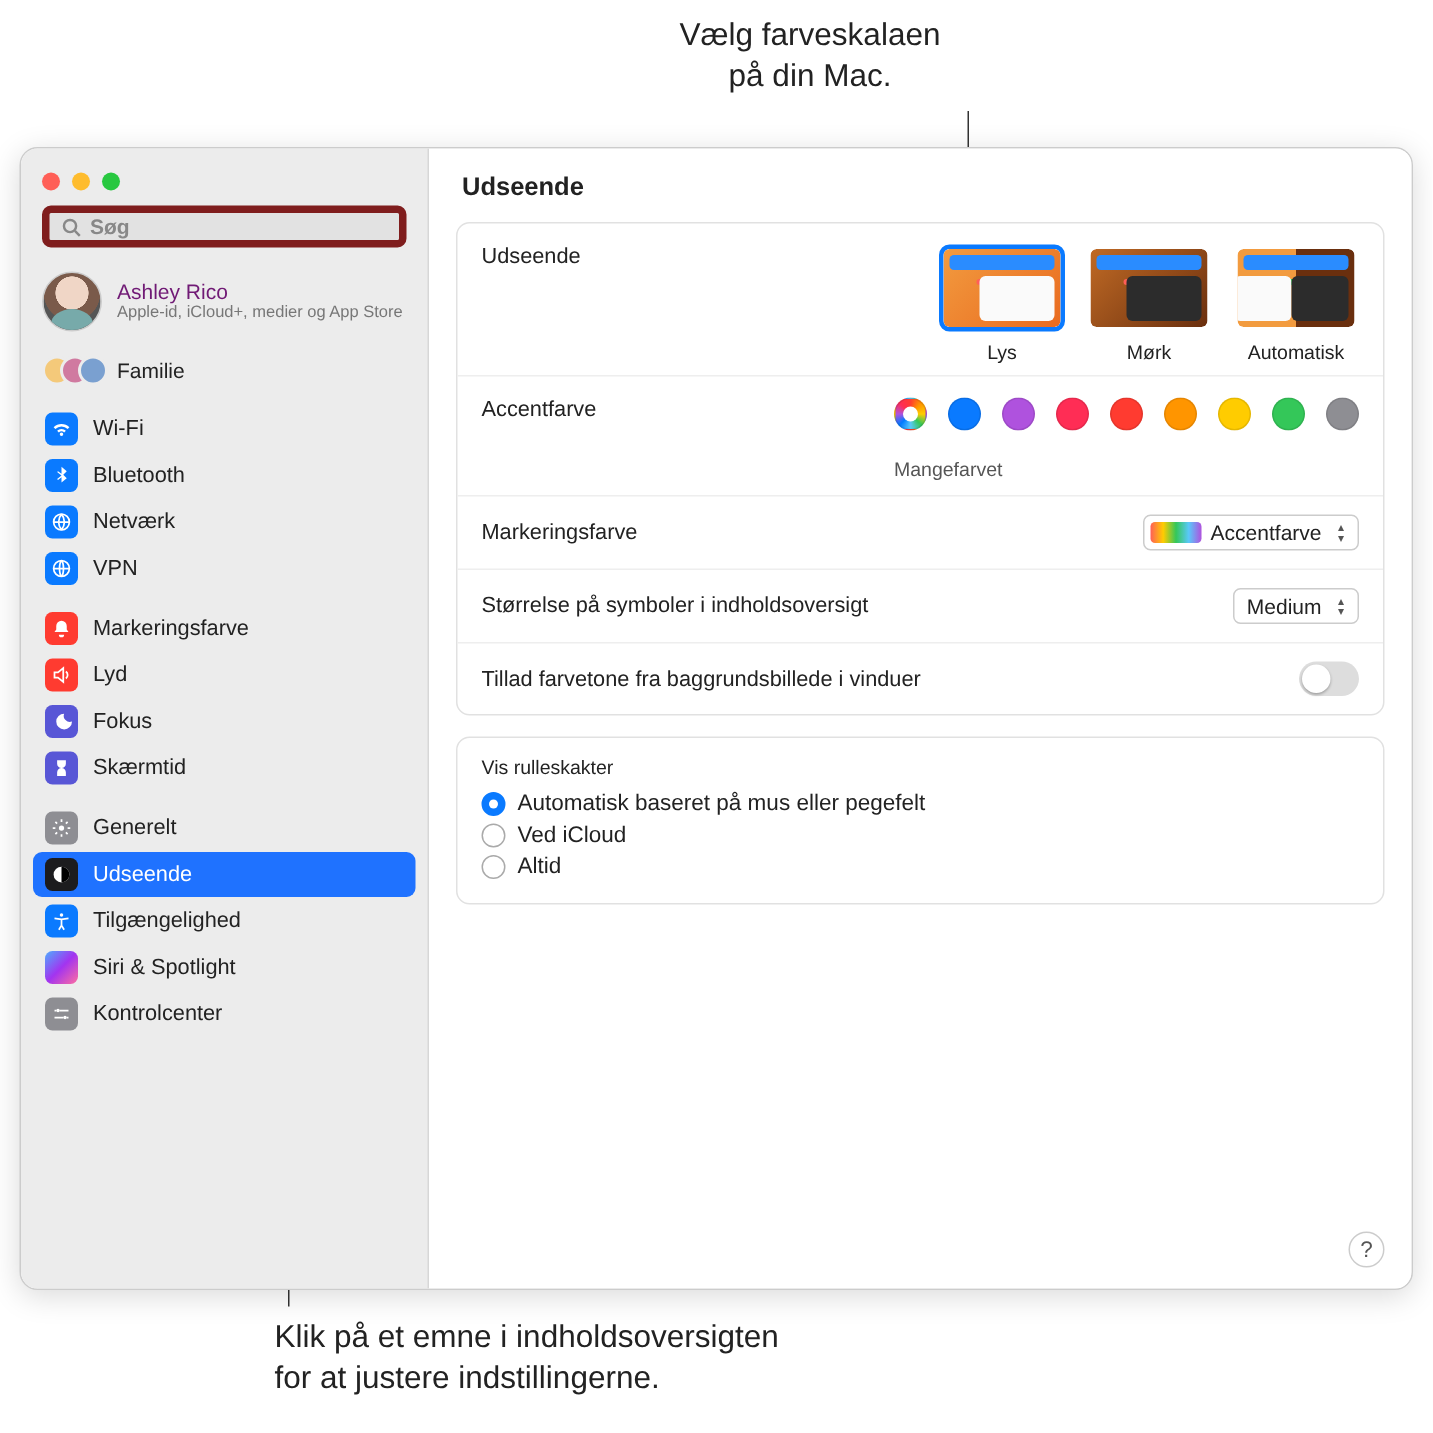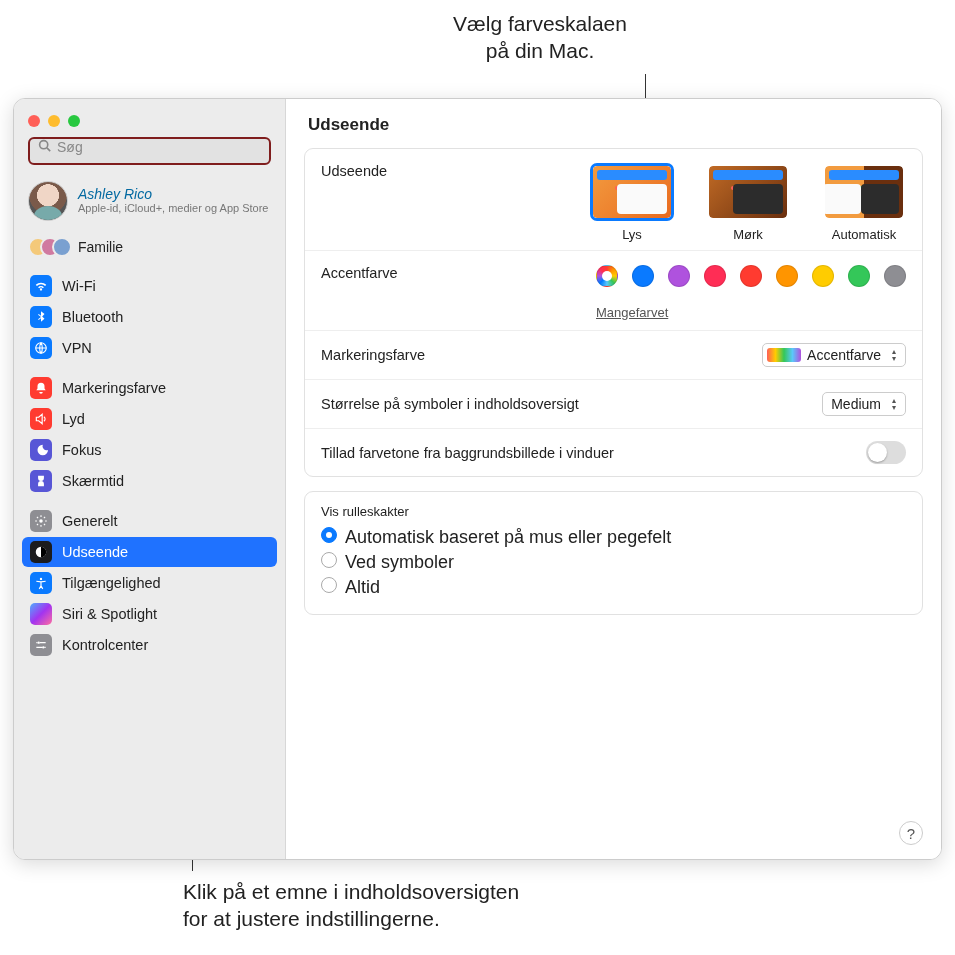--- a/index.html
+++ b/index.html
@@ -81,48 +81,49 @@
   .traffic span {
     width: 12px; height: 12px; border-radius: 50%;
   }
   .dot-red { background:#ff5f57; }
   .dot-yellow { background:#febc2e; }
   .dot-green { background:#28c840; }
   .search {
     margin: 0 14px 10px;
     height: 28px;
     background: #e2e2e2;
-    border: 2px solid #7f1d1d;
+    border: 5px solid #7f1d1d;
     border-radius: 6px;
     display: flex;
-    align-items: flex-start;
+    align-items: center;
     padding: 0 8px;
     color: #888;
     font-size: 14px;
     gap: 6px;
+    font-weight: bold;
   }
   .search svg { width: 13px; height: 13px; fill:#888; }
   .profile {
     display: flex;
     align-items: center;
     gap: 10px;
     padding: 6px 14px 10px;
   }
   .avatar {
     width: 40px; height: 40px; border-radius: 50%;
     background: radial-gradient(circle at 50% 35%, #f0d6c6 35%, #7a5a4a 36%, #7a5a4a 60%, #555 61%);
     border: 1px solid #ccc;
     overflow:hidden;
     position:relative;
   }
   .avatar::after{
     content:""; position:absolute; bottom:-6px; left:5px; right:5px; height:20px;
     background:#7aa; border-radius:50% 50% 0 0;
   }
-  .profile-text .name { font-size: 14px; color:#0369a1;font-style:italic; }
+  .profile-text .name { font-size: 14px; color:#701a75; }
   .profile-text .sub { font-size: 11px; color:#777; line-height:1.2; }
   .family-row {
     display: flex; align-items: center; gap: 10px;
     padding: 6px 14px 14px;
   }
   .family-icons {
     width: 40px; height: 20px; position: relative;
   }
   .fam-circle {
     width: 20px; height: 20px; border-radius: 50%;
@@ -177,21 +178,21 @@
     display: flex;
     justify-content: space-between;
     align-items: center;
     padding: 12px 16px;
     border-bottom: 1px solid #eee;
     gap: 20px;
   }
   .row:last-child { border-bottom: none; }
   .row-label { font-size: 14.5px; }
   .appearance-row { align-items: flex-start; padding:14px 16px 8px; }
-  .appearance-options { display:flex; gap:32px; }
+  .appearance-options { display:flex; gap:14px; }
   .appearance-opt { display:flex; flex-direction:column; align-items:center; gap:6px; font-size:13px; }
   .thumb {
     width: 84px; height: 58px; border-radius: 7px; border: 3px solid transparent;
     position: relative; overflow: hidden;
   }
   .thumb.selected { border-color:#0a7aff; }
   .thumb-inner {
     position:absolute; inset:0; border-radius:4px; overflow:hidden;
   }
   .thumb-light { background: linear-gradient(135deg,#f29b3f,#e96a1f); }
@@ -208,21 +209,21 @@
   .swatch-line { display:flex; gap:14px; }
   .swatch {
     width: 22px; height: 22px; border-radius: 50%;
     border: 1px solid rgba(0,0,0,0.1);
   }
   .swatch.multi {
     background: conic-gradient(#ff3b30,#ff9500,#ffcc00,#34c759,#5ac8fa,#007aff,#af52de,#ff2d55,#ff3b30);
     position: relative;
   }
   .swatch.multi::after{ content:""; position:absolute; inset:5px; background:#fff; border-radius:50%;}
-  .swatch-label { font-size:13px; color:#555; margin-top:4px;text-decoration:underline; }
+  .swatch-label { font-size:13px; color:#555; margin-top:4px; }
 
   .select {
     display:flex; align-items:center; gap:6px;
     border: 1px solid #ccc; border-radius:5px;
     padding: 2px 4px 2px 8px; font-size:14px;
     background:#fff;
   }
   .select.withswatch { padding-left:4px;}
   .select .mini-swatch {
     width: 34px; height:14px; border-radius:3px;
@@ -240,21 +241,21 @@
   .toggle::after{
     content:""; position:absolute; width:19px; height:19px; border-radius:50%;
     background:#fff; top:2px; left:2px; box-shadow:0 1px 2px rgba(0,0,0,0.3);
   }
   .section-sub {
     padding: 12px 16px 14px;
     border-bottom:1px solid #eee;
   }
   .section-sub:last-child{border-bottom:none;}
   .section-title { font-size:13px; margin-bottom:6px; }
-  .radio-line { display:flex; align-items:flex-start; gap:8px; font-size:18px; padding:2px 0;}
+  .radio-line { display:flex; align-items:flex-end; gap:8px; font-size:15px; padding:2px 0;}
   .radio {
     width:16px; height:16px; border-radius:50%;
     border:1px solid #aaa; background:#fff; position:relative; flex-shrink:0;
   }
   .radio.checked { border-color:#0a7aff; background:#0a7aff; }
   .radio.checked::after{ content:""; position:absolute; inset:4px; border-radius:50%; background:#fff;}
   .help-btn {
     position:absolute; right:18px; bottom:14px;
     width:24px; height:24px; border-radius:50%;
     border:1px solid #ccc; background:#fff;
@@ -316,20 +317,29 @@
                 <svg viewBox="0 0 24 24">
                   <path d="M12 2l6 5-4 4 4 4-6 5V14l-4 3-1-1 5-4-5-4 1-1 4 3z"></path>
                 </svg>
               </span>
               <span>Bluetooth</span>
             </li>
             <li>
               <span class="nav-icon" style="background: rgb(10, 122, 255);">
                 <svg viewBox="0 0 24 24">
                   <circle cx="12" cy="12" r="9" fill="none" stroke="#fff" stroke-width="2"></circle>
+                  <path d="M3 12h18M12 3a14 14 0 010 18M12 3a14 14 0 000 18" fill="none" stroke="#fff" stroke-width="2"></path>
+                </svg>
+              </span>
+              <span>Netværk</span>
+            </li>
+            <li>
+              <span class="nav-icon" style="background: rgb(10, 122, 255);">
+                <svg viewBox="0 0 24 24">
+                  <circle cx="12" cy="12" r="9" fill="none" stroke="#fff" stroke-width="2"></circle>
                   <path d="M3 12h18M12 3c3 3 3 15 0 18M12 3c-3 3-3 15 0 18" fill="none" stroke="#fff" stroke-width="2"></path>
                 </svg>
               </span>
               <span>VPN</span>
             </li>
           </div>
           <div class="nav-group">
             <li>
               <span class="nav-icon" style="background: rgb(255, 59, 48);">
                 <svg viewBox="0 0 24 24">
@@ -512,21 +522,21 @@
         <div class="panel">
           <div class="section-sub">
             <div class="section-title">Vis rulleskakter</div>
             <div id="scrollbars-options">
                 <div class="radio-line">
                   <span class="radio checked"></span>
                   <span>Automatisk baseret på mus eller pegefelt</span>
                 </div>
                 <div class="radio-line">
                   <span class="radio"></span>
-                  <span>Ved symboler</span>
+                  <span>Ved iCloud</span>
                 </div>
                 <div class="radio-line">
                   <span class="radio"></span>
                   <span>Altid</span>
                 </div>
               </div>
           </div>
         </div>
 
       </div>

